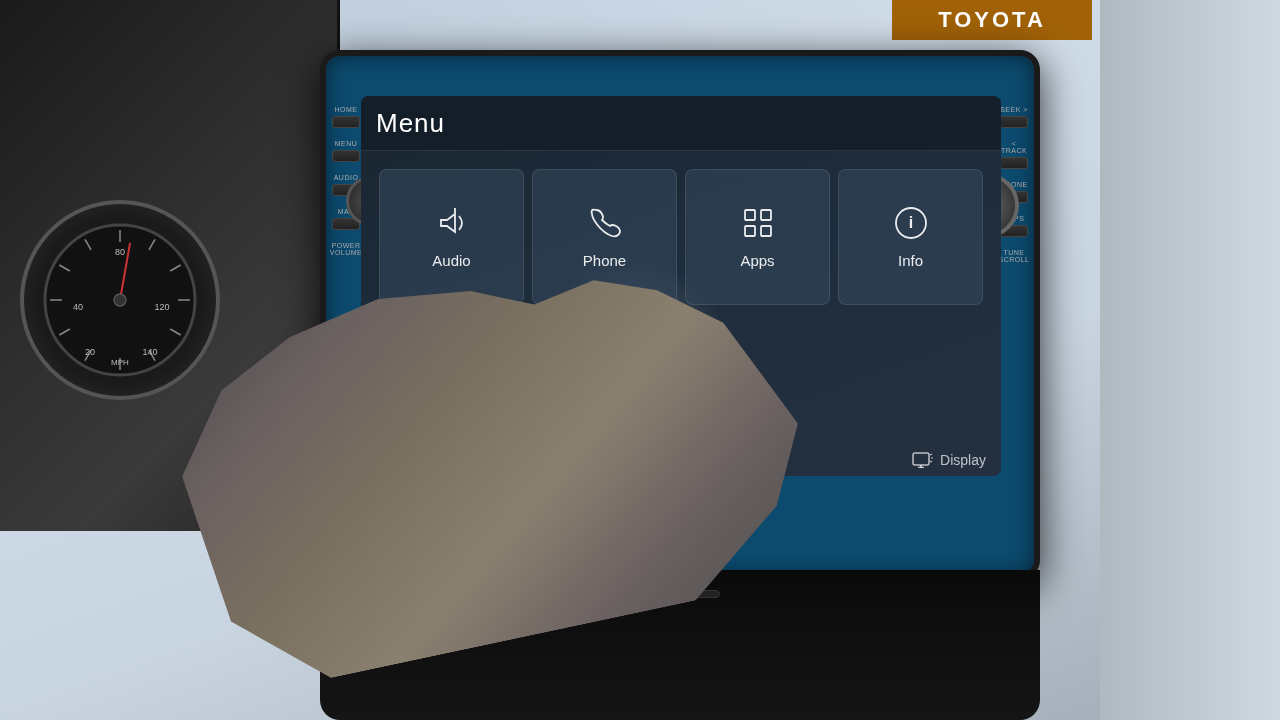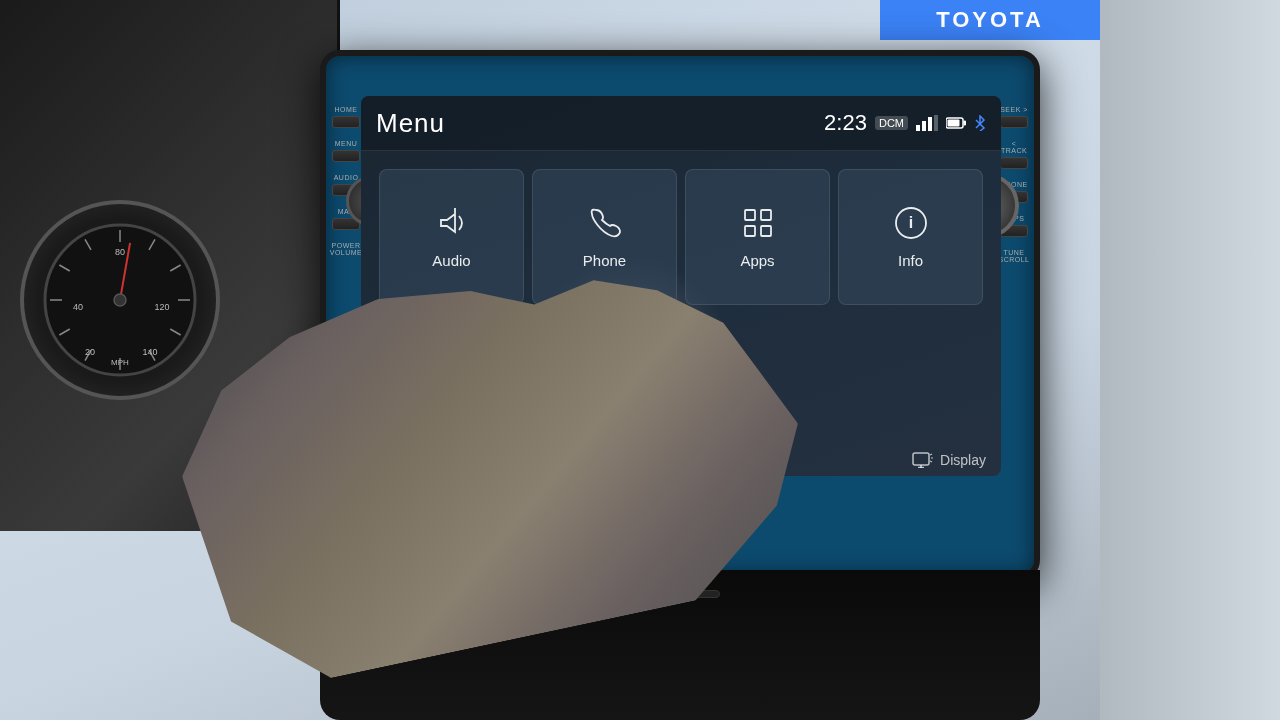--- a/index.html
+++ b/index.html
@@ -16,24 +16,24 @@
     .bg-scene {
       position: absolute;
       inset: 0;
       background: linear-gradient(160deg, #b8c8d8 0%, #d0dce8 30%, #c8d4e0 60%, #a0aab4 100%);
     }
 
     
     .toyota-sign {
       position: absolute;
       top: 0;
-      right: 180px;
-      width: 220px;
+      right: 188px;
+      width: 200px;
       height: 40px;
-      background: #3b82f6;
+      background: #a16207;
       display: flex;
       align-items: center;
       justify-content: center;
     }
     .toyota-sign-text {
       color: white;
       font-size: 22px;
       font-weight: bold;
       letter-spacing: 3px;
     }
@@ -384,44 +384,20 @@
       <div class="right-knob"></div>
     </div>
   </div>
 
   <div class="screen">
 
     <div class="screen-glow"></div>
 
     <div class="screen-header">
       <span class="screen-title">Menu</span>
-      <div style="display:flex; align-items:center; gap:8px;">
-        <span class="screen-time">2:23</span>
-        <span style="color:white;font-size:11px;background:rgba(255,255,255,0.2);padding:1px 4px;border-radius:3px;">DCM</span>
-
-        <svg width="22" height="16" viewBox="0 0 22 16">
-          <rect x="0" y="10" width="4" height="6" fill="white"></rect>
-          <rect x="6" y="6" width="4" height="10" fill="white"></rect>
-          <rect x="12" y="2" width="4" height="14" fill="white"></rect>
-          <rect x="18" y="0" width="4" height="16" fill="rgba(255,255,255,0.3)"></rect>
-        </svg>
-
-        <svg width="20" height="12" viewBox="0 0 20 12">
-          <rect x="0" y="1" width="17" height="10" rx="2" fill="none" stroke="white" stroke-width="1.5"></rect>
-          <rect x="17.5" y="3.5" width="2.5" height="5" rx="1" fill="white"></rect>
-          <rect x="1.5" y="2.5" width="12" height="7" rx="1" fill="white"></rect>
-        </svg>
-
-        <svg width="12" height="16" viewBox="0 0 12 16">
-          <path d="M6 1 L10 5 L6 9 L6 1 Z" fill="none" stroke="#4488ff" stroke-width="1.5"></path>
-          <path d="M6 9 L10 13 L6 16" fill="none" stroke="#4488ff" stroke-width="1.5"></path>
-          <line x1="2" y1="5" x2="6" y2="9" stroke="#4488ff" stroke-width="1.5"></line>
-          <line x1="2" y1="13" x2="6" y2="9" stroke="#4488ff" stroke-width="1.5"></line>
-        </svg>
-      </div>
     </div>
 
     <div class="menu-grid">
 
       <div class="menu-item">
         <svg width="38" height="38" viewBox="0 0 38 38">
           <path d="M22 4 L22 28 L14 22 L8 22 L8 16 L14 16 L22 10 Z" fill="none" stroke="rgba(255,255,255,0.9)" stroke-width="1.8"></path>
           <path d="M26 12 Q32 19 26 26" fill="none" stroke="rgba(255,255,255,0.9)" stroke-width="1.8"></path>
         </svg>
         <span class="menu-item-label">Audio</span>

